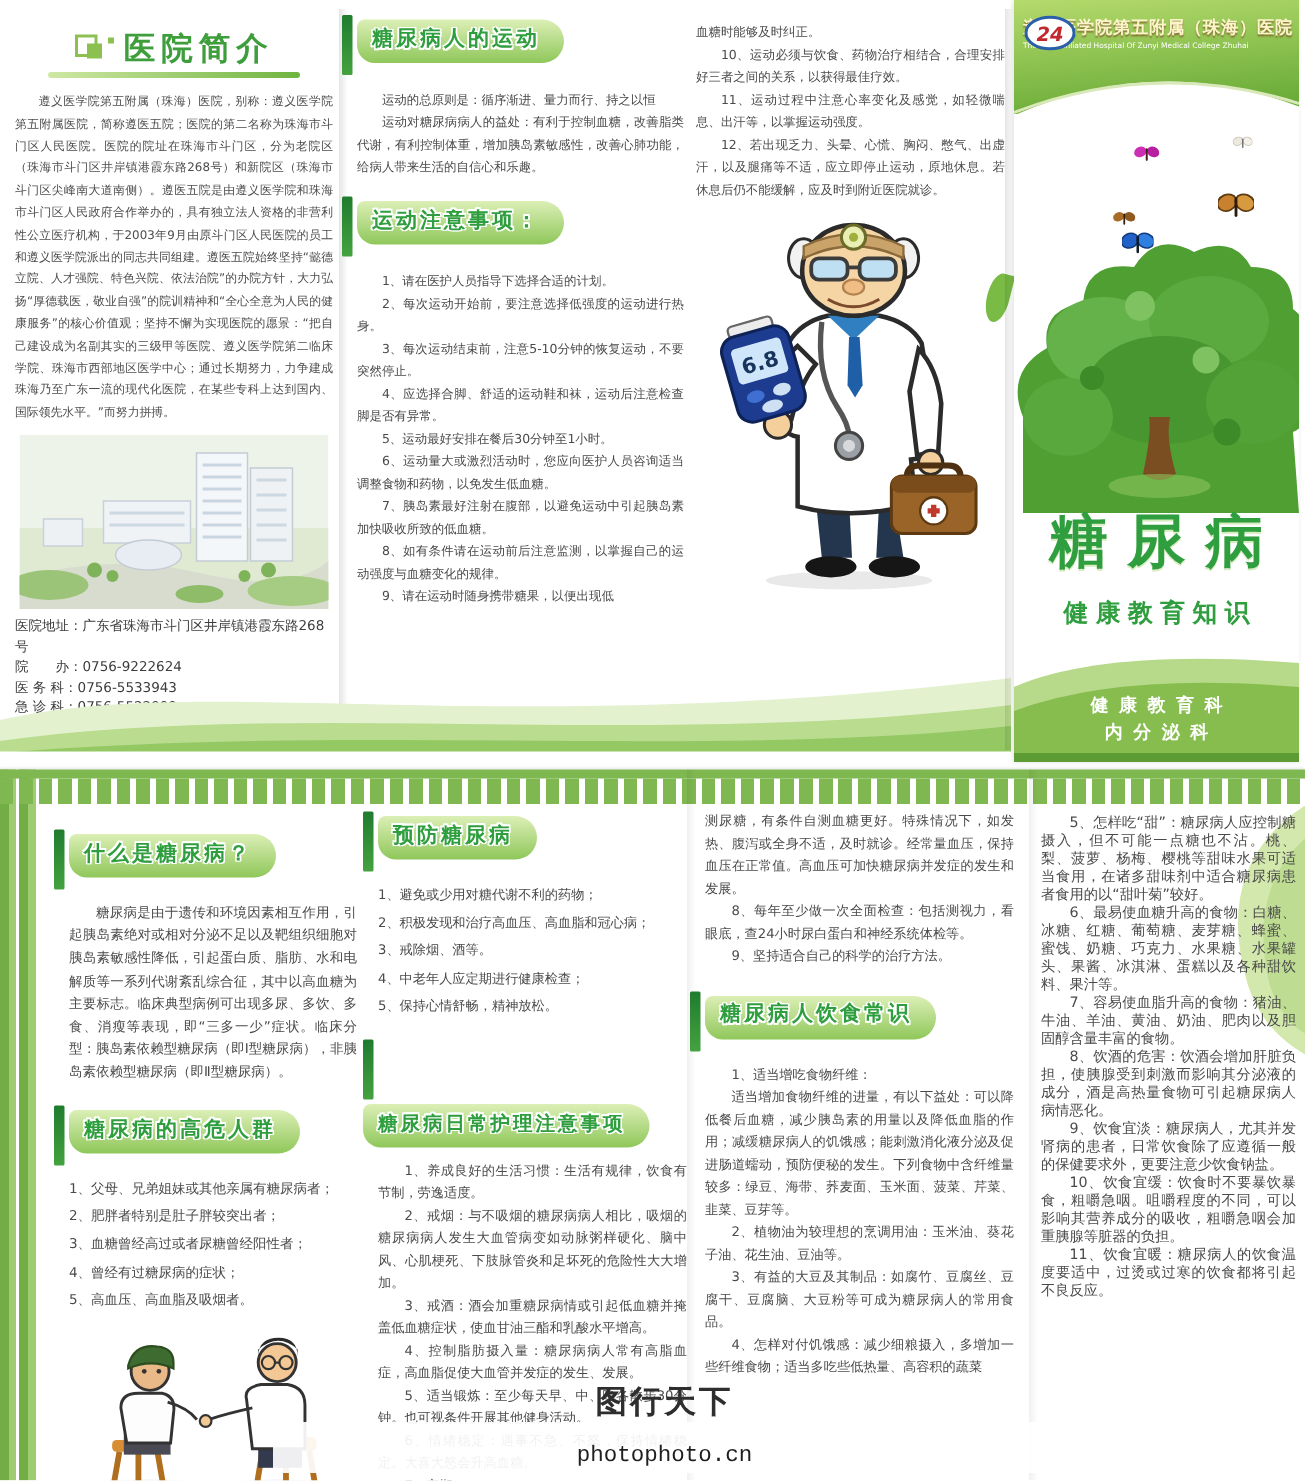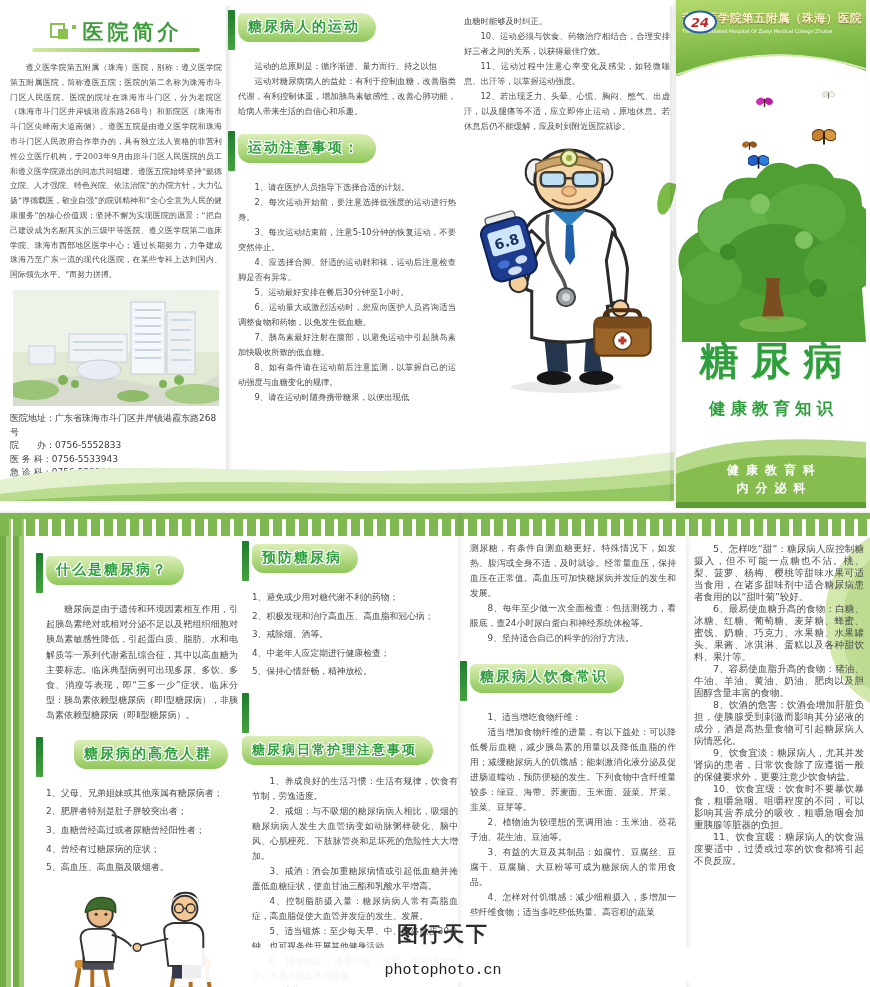--- a/index.html
+++ b/index.html
@@ -112,21 +112,21 @@
         <ellipse cx="182" cy="104" rx="30" ry="10" fill="#a6cb82"></ellipse>
         <ellipse cx="120" cy="106" rx="16" ry="6" fill="#8fbc69"></ellipse>
         <circle cx="50" cy="90" r="5" fill="#7fb35a"></circle>
           <circle cx="62" cy="94" r="4" fill="#7fb35a"></circle>
         <circle cx="150" cy="94" r="4" fill="#7fb35a"></circle>
           <circle cx="166" cy="90" r="5" fill="#7fb35a"></circle>
       </svg>
 
       <div class="contacts">
           <div class="contact-line">医院地址：广东省珠海市斗门区井岸镇港霞东路268号</div>
-          <div class="contact-line">院　　办：0756-5552833</div>
+          <div class="contact-line">院　　办：0756-9222624</div>
           <div class="contact-line">医 务 科：0756-5533943</div>
           <div class="contact-line">急 诊 科：0756-5522999</div>
           <div class="contact-line">医院投稿信箱：zywyxck@163.com</div>
         </div>
     </div>
 
     <div class="f-sep" style="left:226px;"></div>
 
     <div class="f-col2">
       <div class="hdr">
@@ -305,21 +305,21 @@
     <div class="fold" style="left:458px;"></div>
     <div class="fold" style="left:686px;"></div>
 
     <div class="b-col1">
       <div class="hdr">
         <span class="bar"></span>
         <span class="pill">什么是糖尿病？</span>
       </div>
       <div class="para">糖尿病是由于遗传和环境因素相互作用，引起胰岛素绝对或相对分泌不足以及靶组织细胞对胰岛素敏感性降低，引起蛋白质、脂肪、水和电解质等一系列代谢紊乱综合征，其中以高血糖为主要标志。临床典型病例可出现多尿、多饮、多食、消瘦等表现，即“三多一少”症状。临床分型：胰岛素依赖型糖尿病（即Ⅰ型糖尿病），非胰岛素依赖型糖尿病（即Ⅱ型糖尿病）。</div>
 
-      <div class="hdr" style="margin-top:13px;gap:28px;">
+      <div class="hdr" style="margin-top:13px;">
         <span class="bar"></span>
         <span class="pill">糖尿病的高危人群</span>
       </div>
       <div class="gap-items">
           <div class="li">1、父母、兄弟姐妹或其他亲属有糖尿病者；</div>
           <div class="li">2、肥胖者特别是肚子胖较突出者；</div>
           <div class="li">3、血糖曾经高过或者尿糖曾经阳性者；</div>
           <div class="li">4、曾经有过糖尿病的症状；</div>
           <div class="li">5、高血压、高血脂及吸烟者。</div>
         </div>

